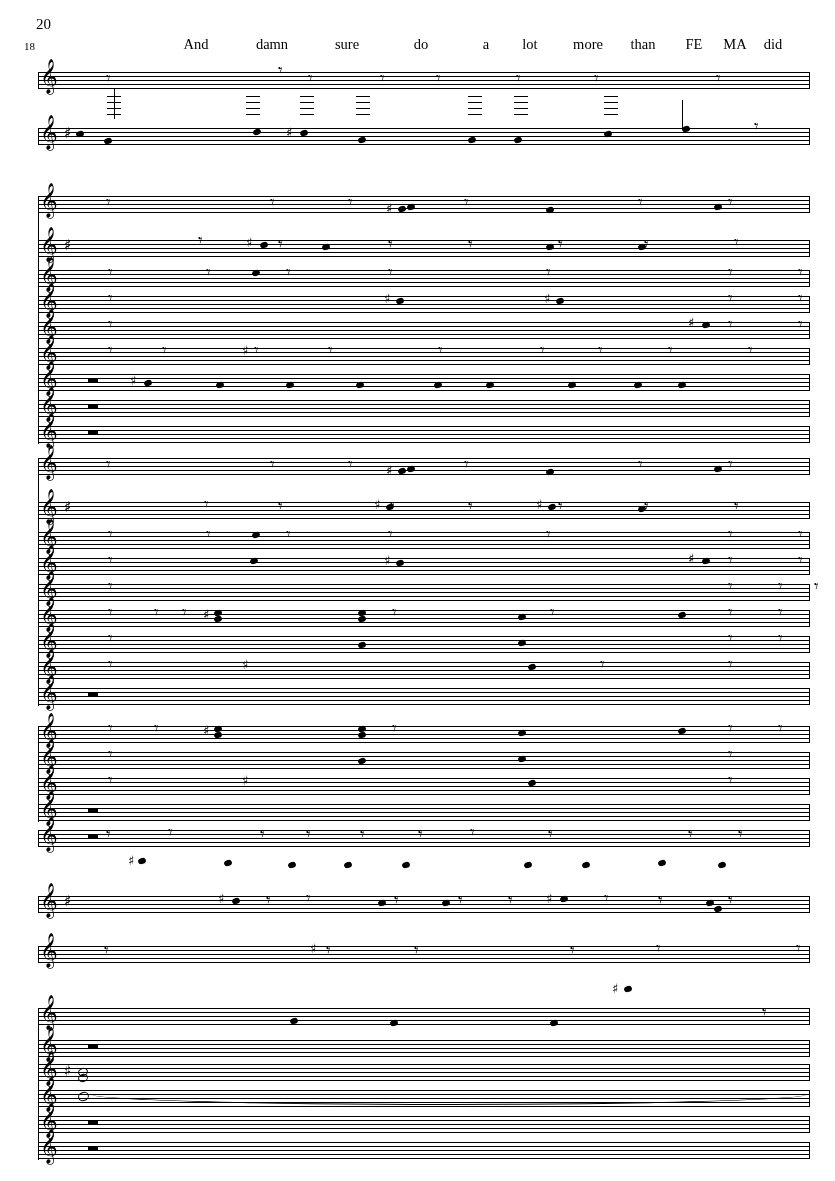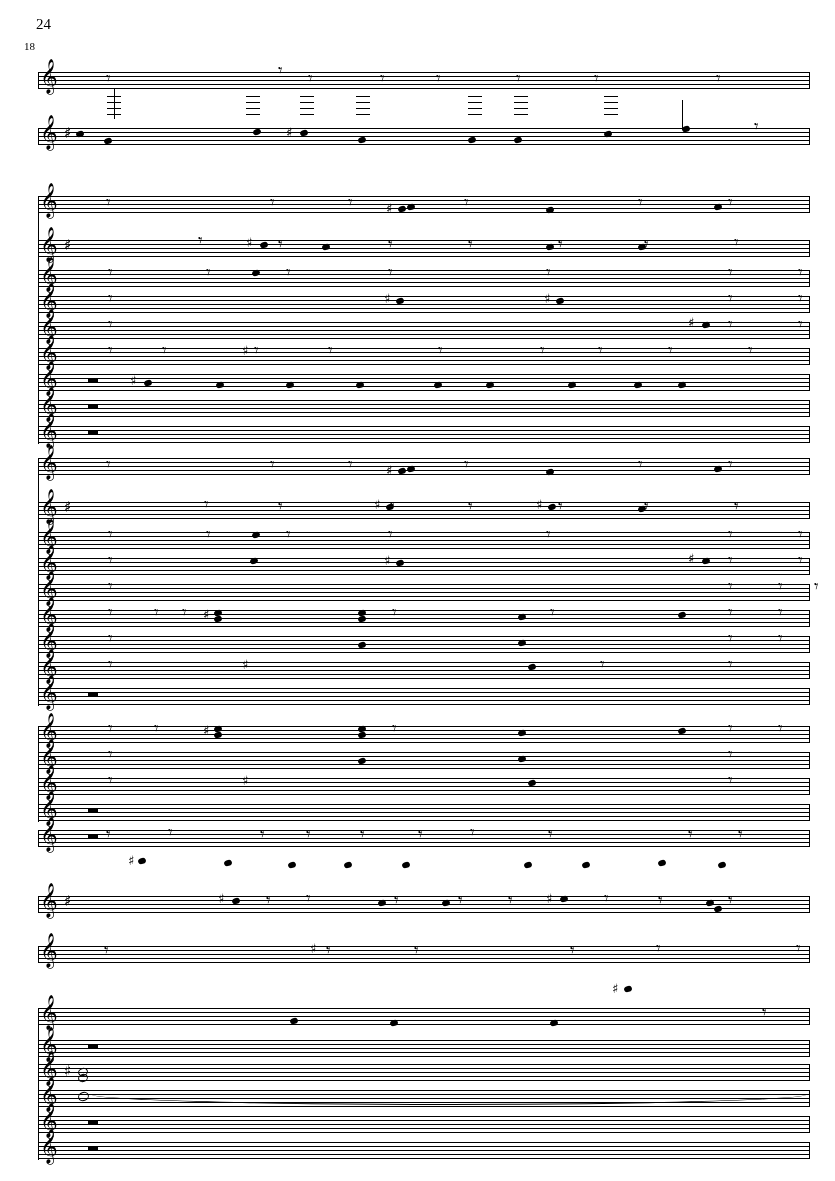--- a/index.html
+++ b/index.html
@@ -152,23 +152,36 @@
     left: 38px;
     width: 1.4px;
     background: #000;
   }
 </style>
 </head>
 <body>
 
 <div id="score-page">
 
-  <div class="page-number">24</div>
+  <div class="page-number">20</div>
   <div class="measure-number">18</div>
 
+  <div class="lyrics-row">
+    <div class="lyric" style="left:136px">And</div>
+    <div class="lyric" style="left:212px">damn</div>
+    <div class="lyric" style="left:287px">sure</div>
+    <div class="lyric" style="left:361px">do</div>
+    <div class="lyric" style="left:426px">a</div>
+    <div class="lyric" style="left:470px">lot</div>
+    <div class="lyric" style="left:528px">more</div>
+    <div class="lyric" style="left:583px">than</div>
+    <div class="lyric" style="left:634px">FE</div>
+    <div class="lyric" style="left:675px">MA</div>
+    <div class="lyric" style="left:713px">did</div>
+  </div>
 
   <div class="system" style="top:0;left:0;width:835px;height:1181px;">
 
     <div class="staff" style="top:72px;">
       <div class="line l0"></div>
       <div class="line l1"></div>
       <div class="line l2"></div>
       <div class="line l3"></div>
       <div class="line l4"></div>
       <div class="barline-left"></div>

